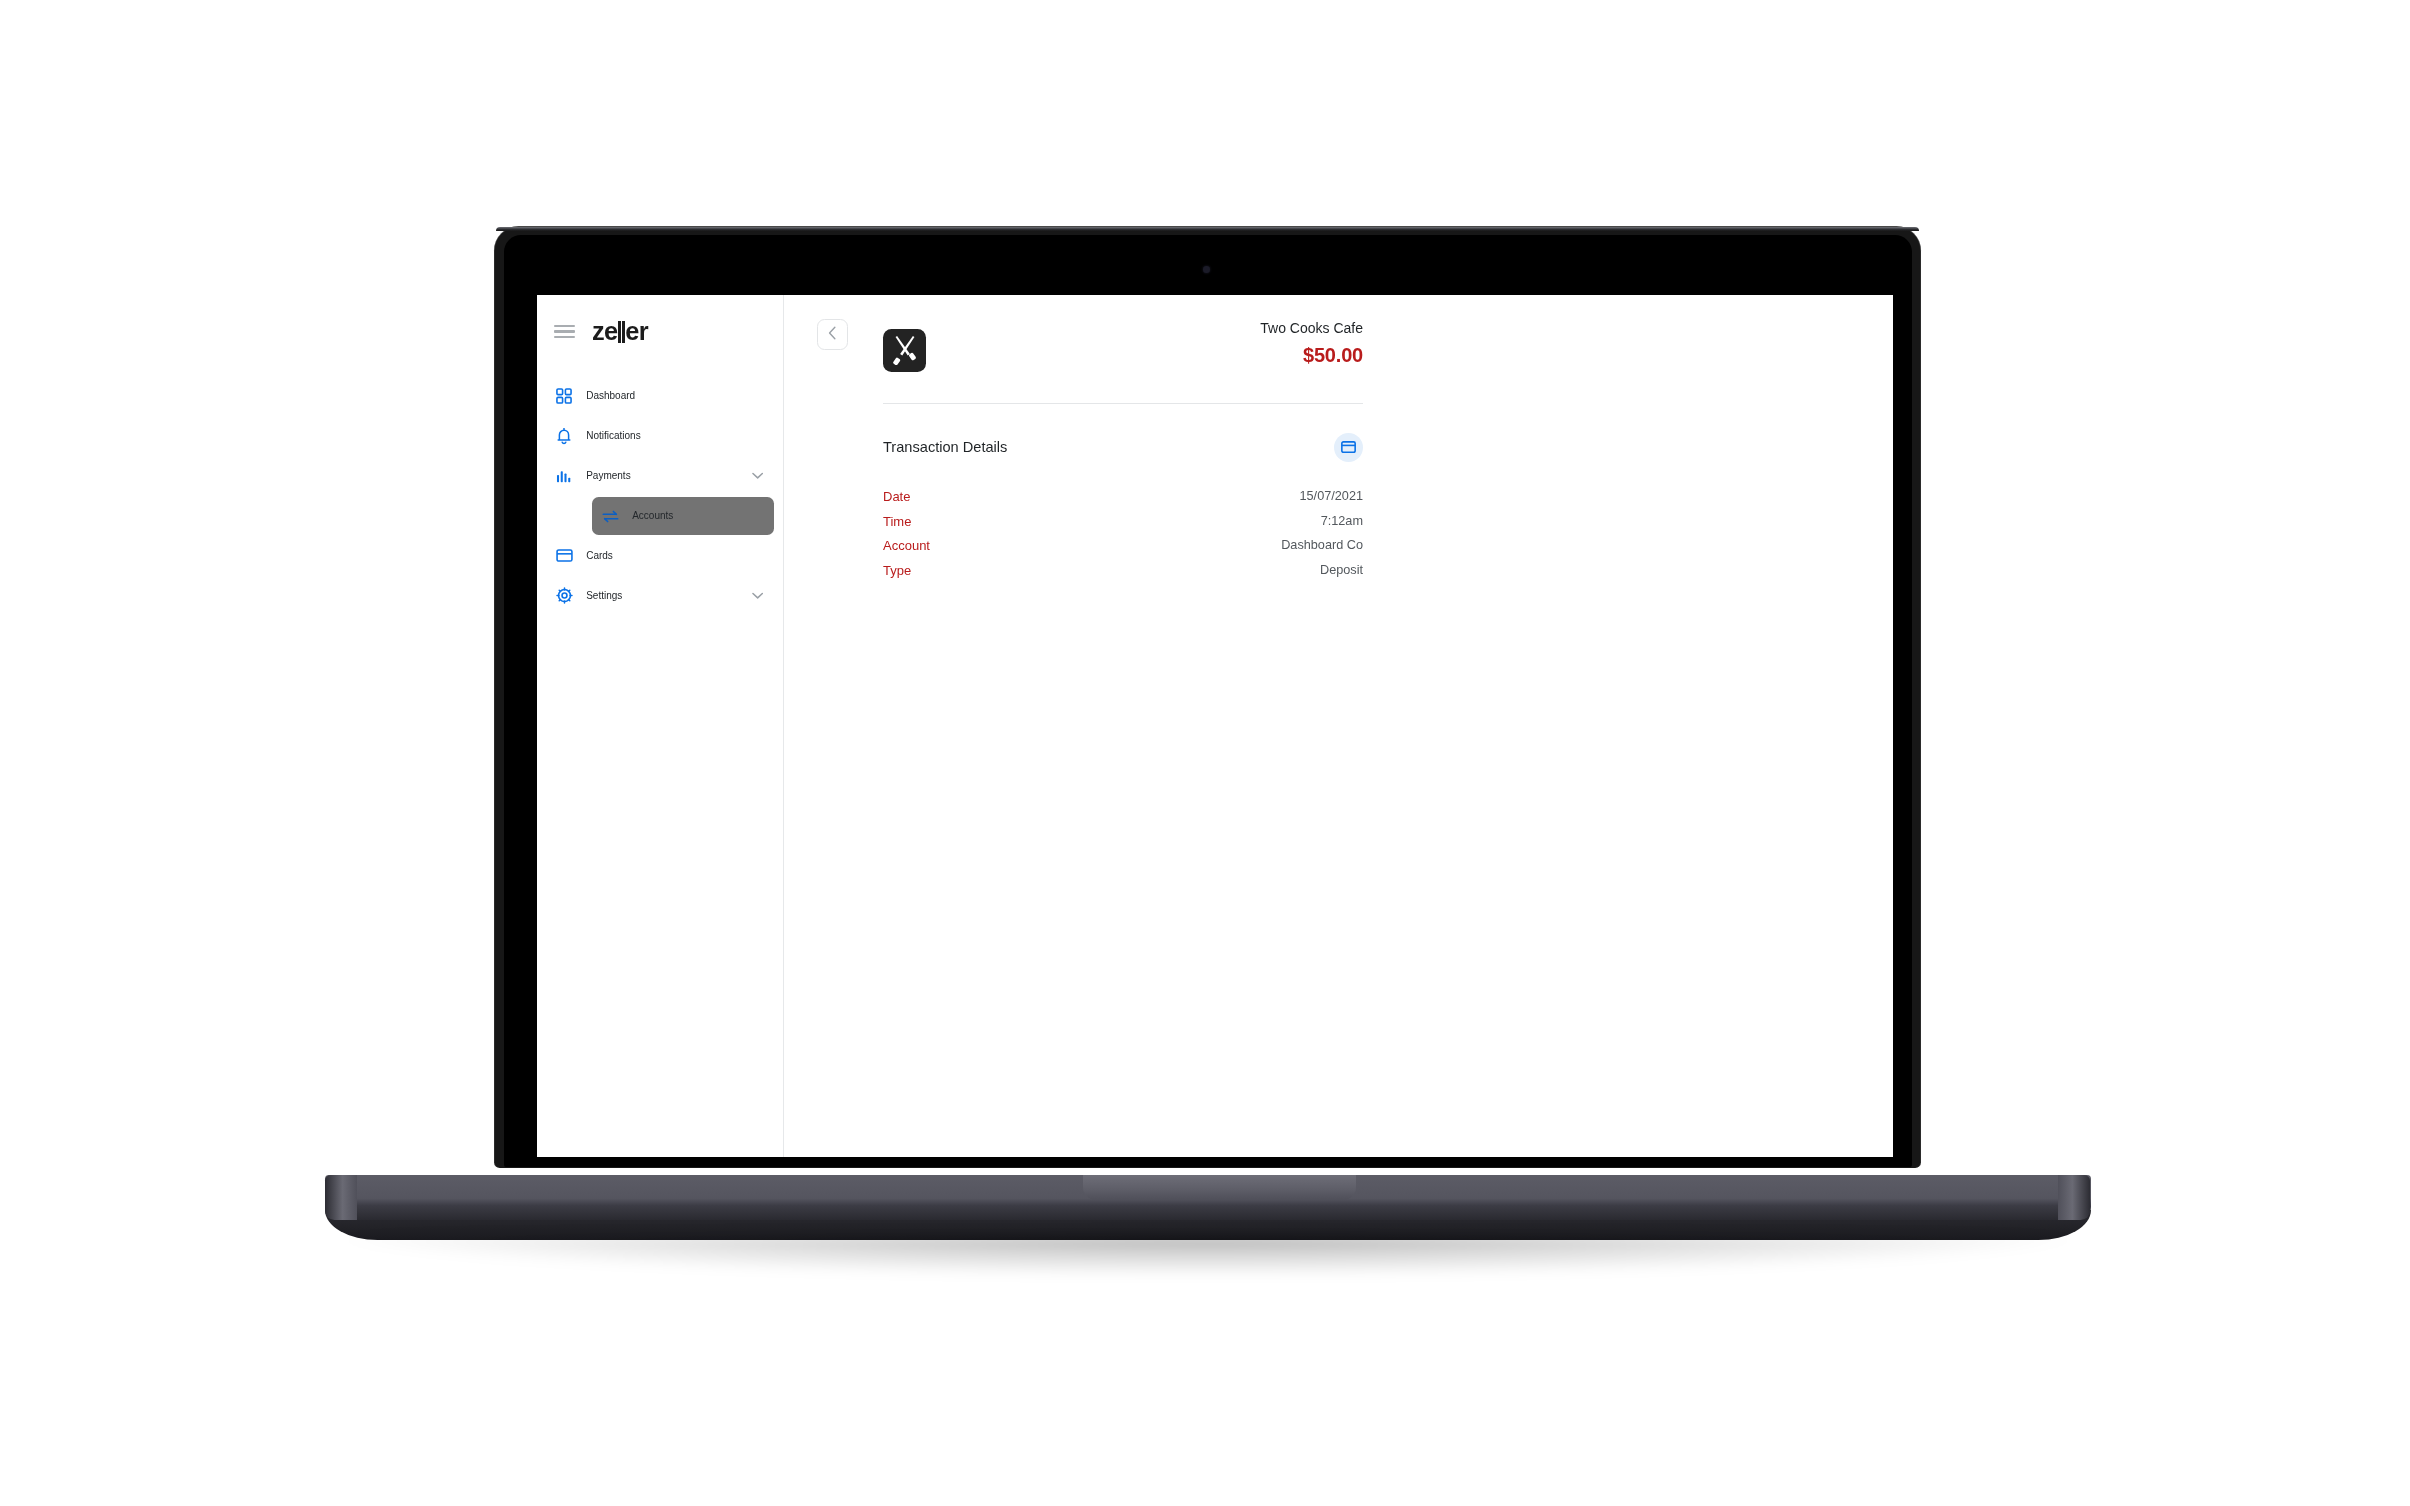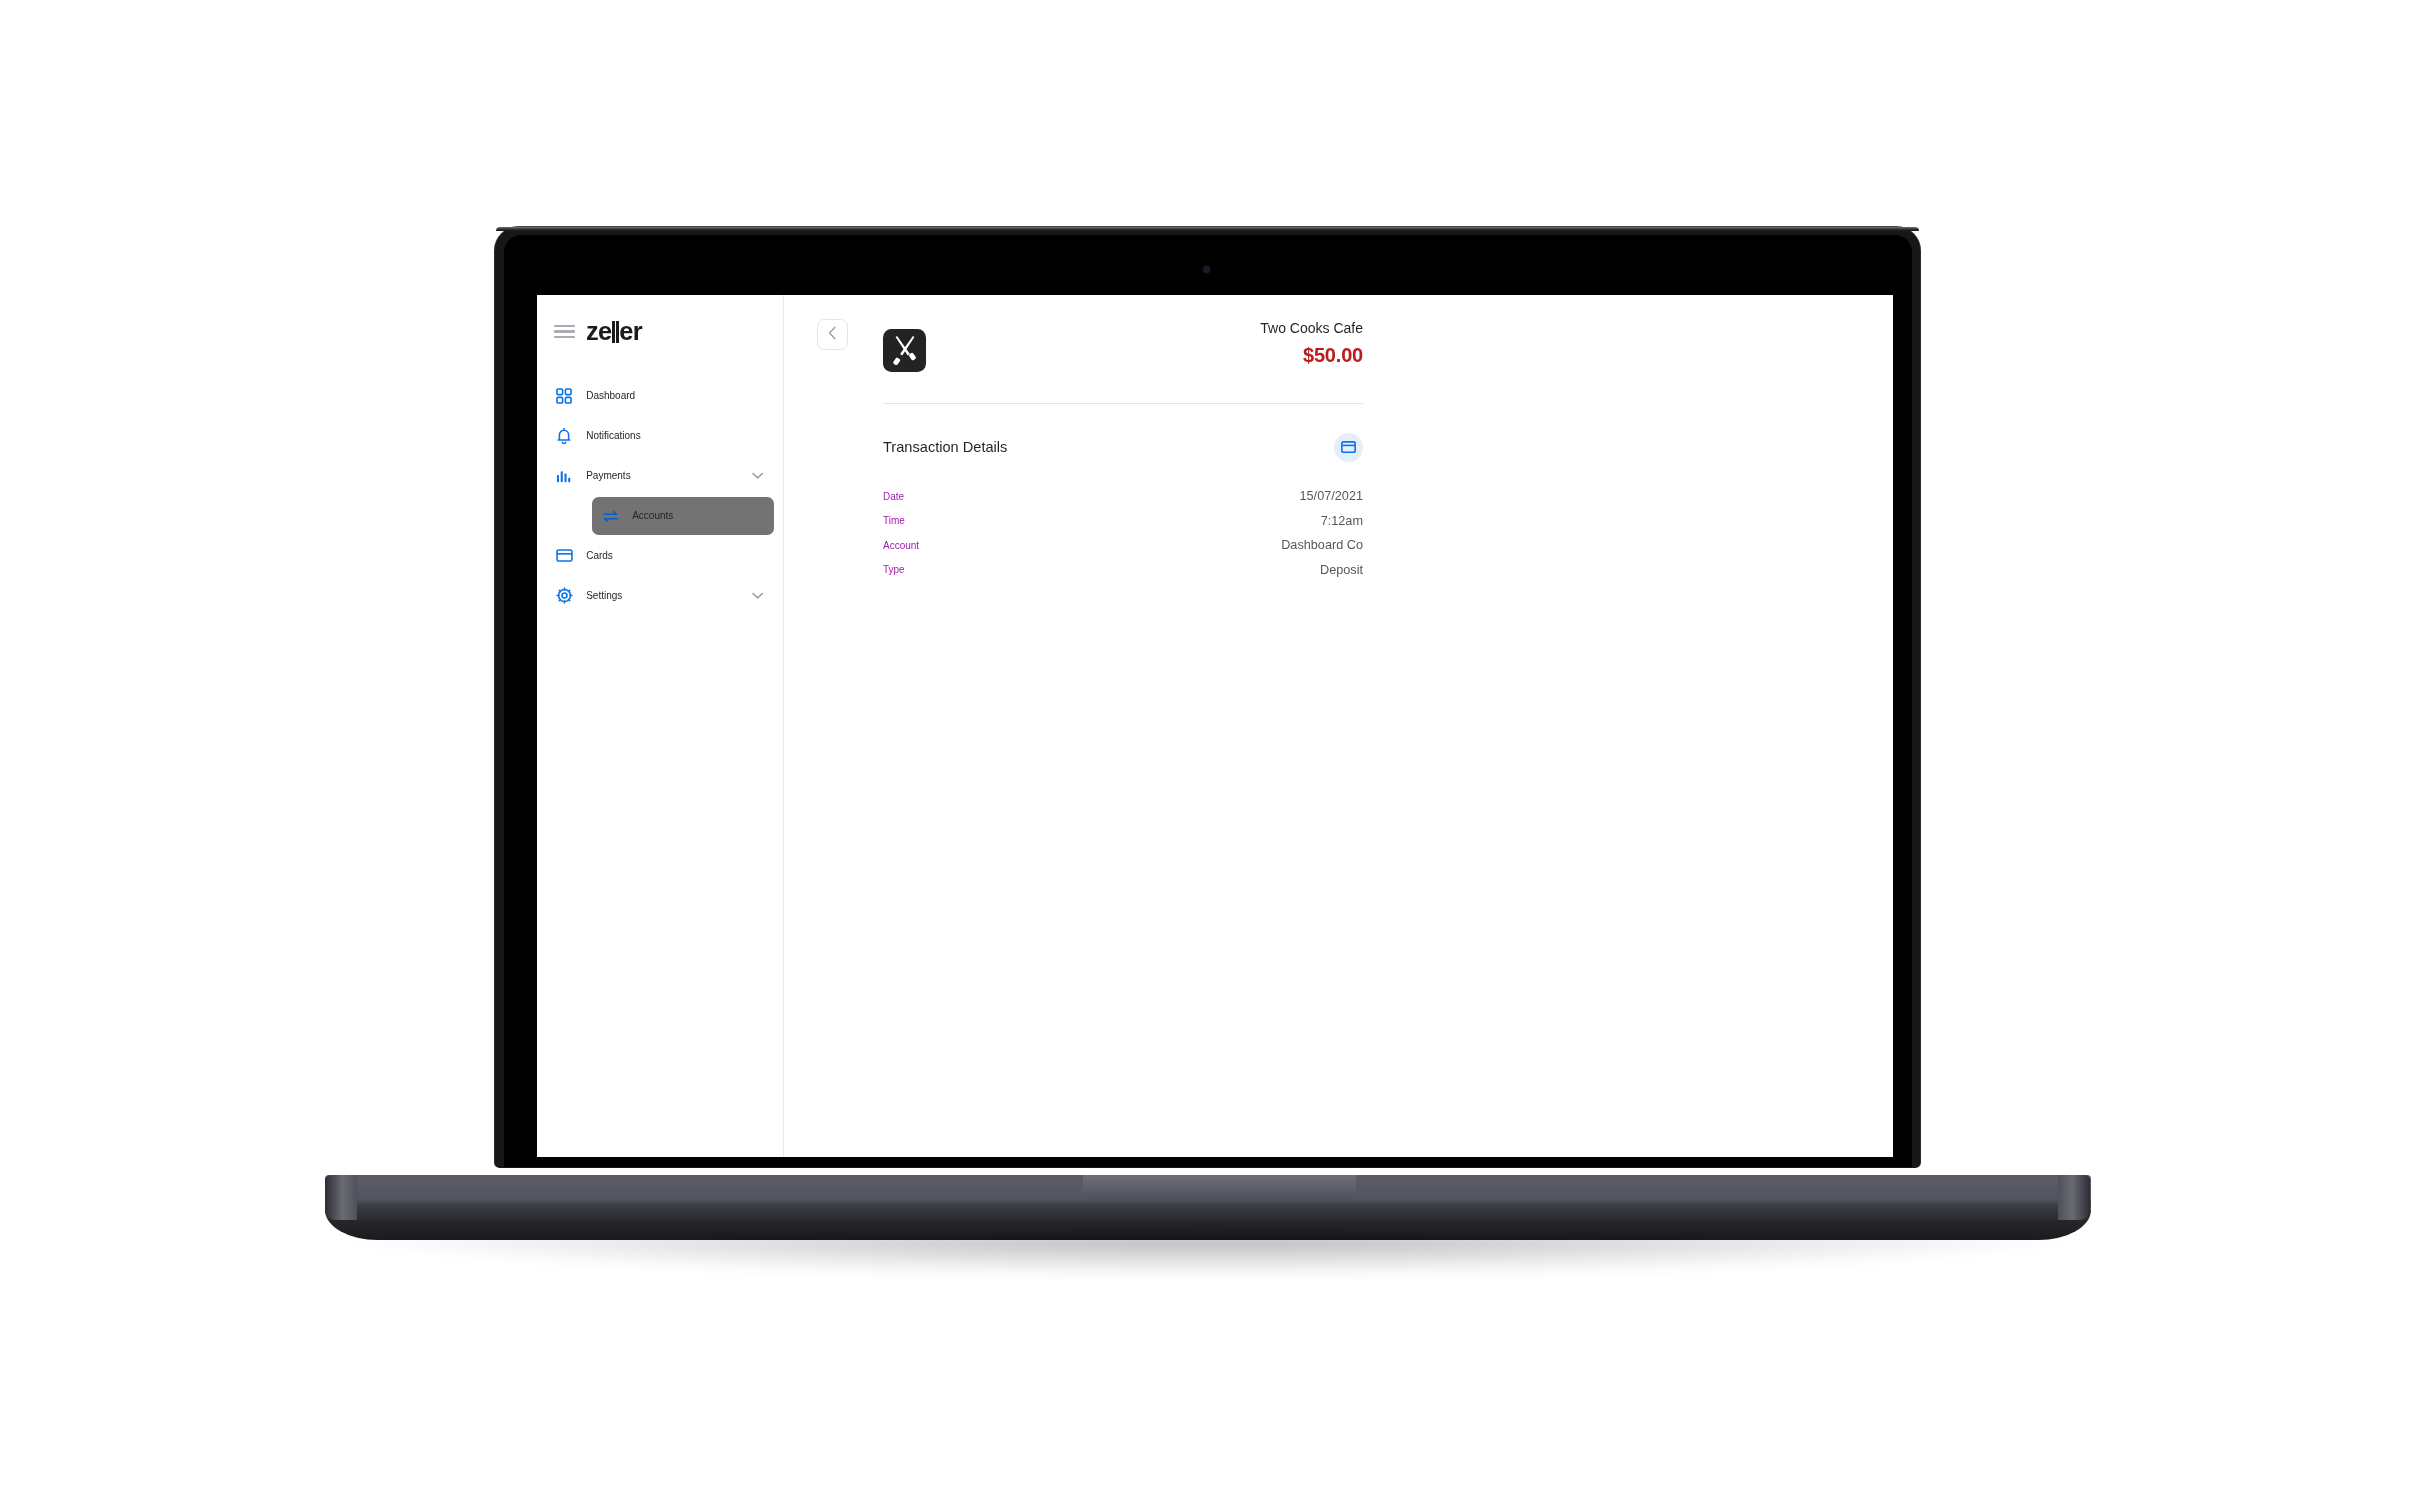--- a/index.html
+++ b/index.html
@@ -147,21 +147,21 @@
     display: flex;
     flex-direction: column;
     padding: 0;
   }
 
   #sidebar-header {
     display: flex;
     align-items: center;
     height: 73px;
     padding: 0 0 0 17px;
-    gap: 11px;
+    gap: 17px;
   }
   #hamburger-button {
     width: 21px;
     height: 17px;
     display: flex;
     flex-direction: column;
     justify-content: space-between;
     cursor: pointer;
     padding: 1.9px 0;
   }
@@ -346,22 +346,22 @@
     flex-direction: column;
     gap: 0;
   }
   .detail-row {
     display: flex;
     align-items: center;
     justify-content: space-between;
     height: 24.5px;
   }
   .detail-label {
-    font-size: 10px;
-    color: #a21caf;
+    font-size: 13px;
+    color: #b91c1c;
     line-height: 1;
   }
   .detail-value {
     font-size: 12.7px;
     color: #53585d;
     line-height: 1;
     text-align: right;
   }
 </style>
 </head>

